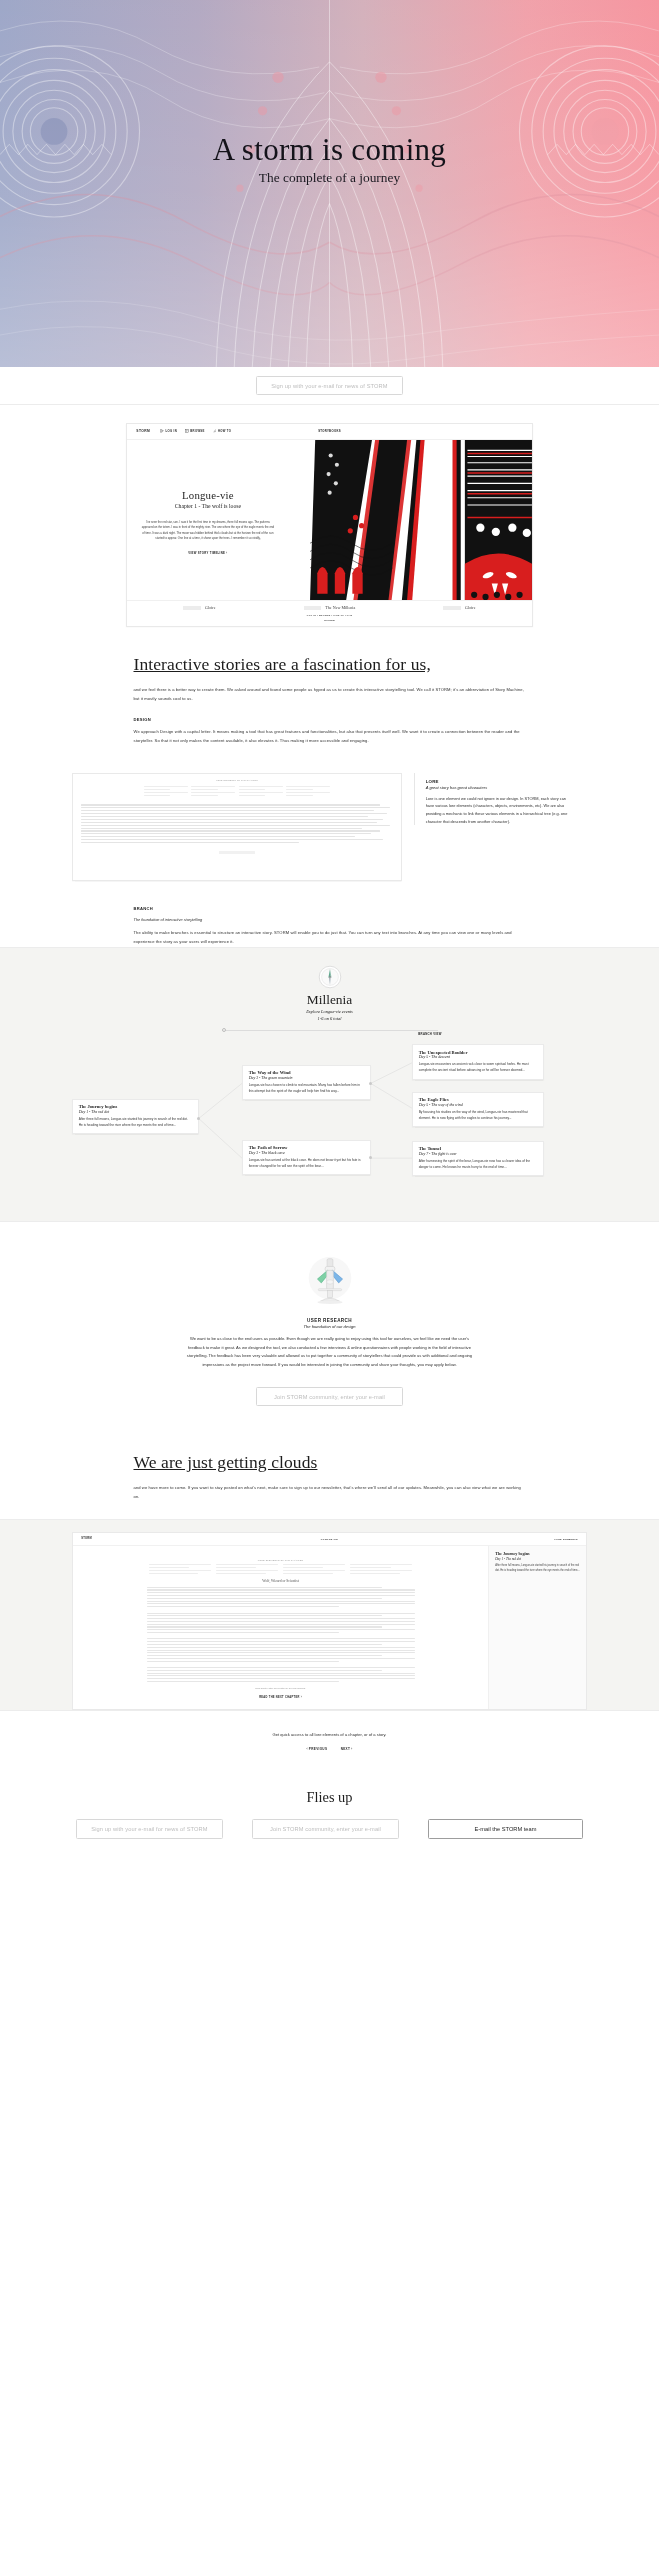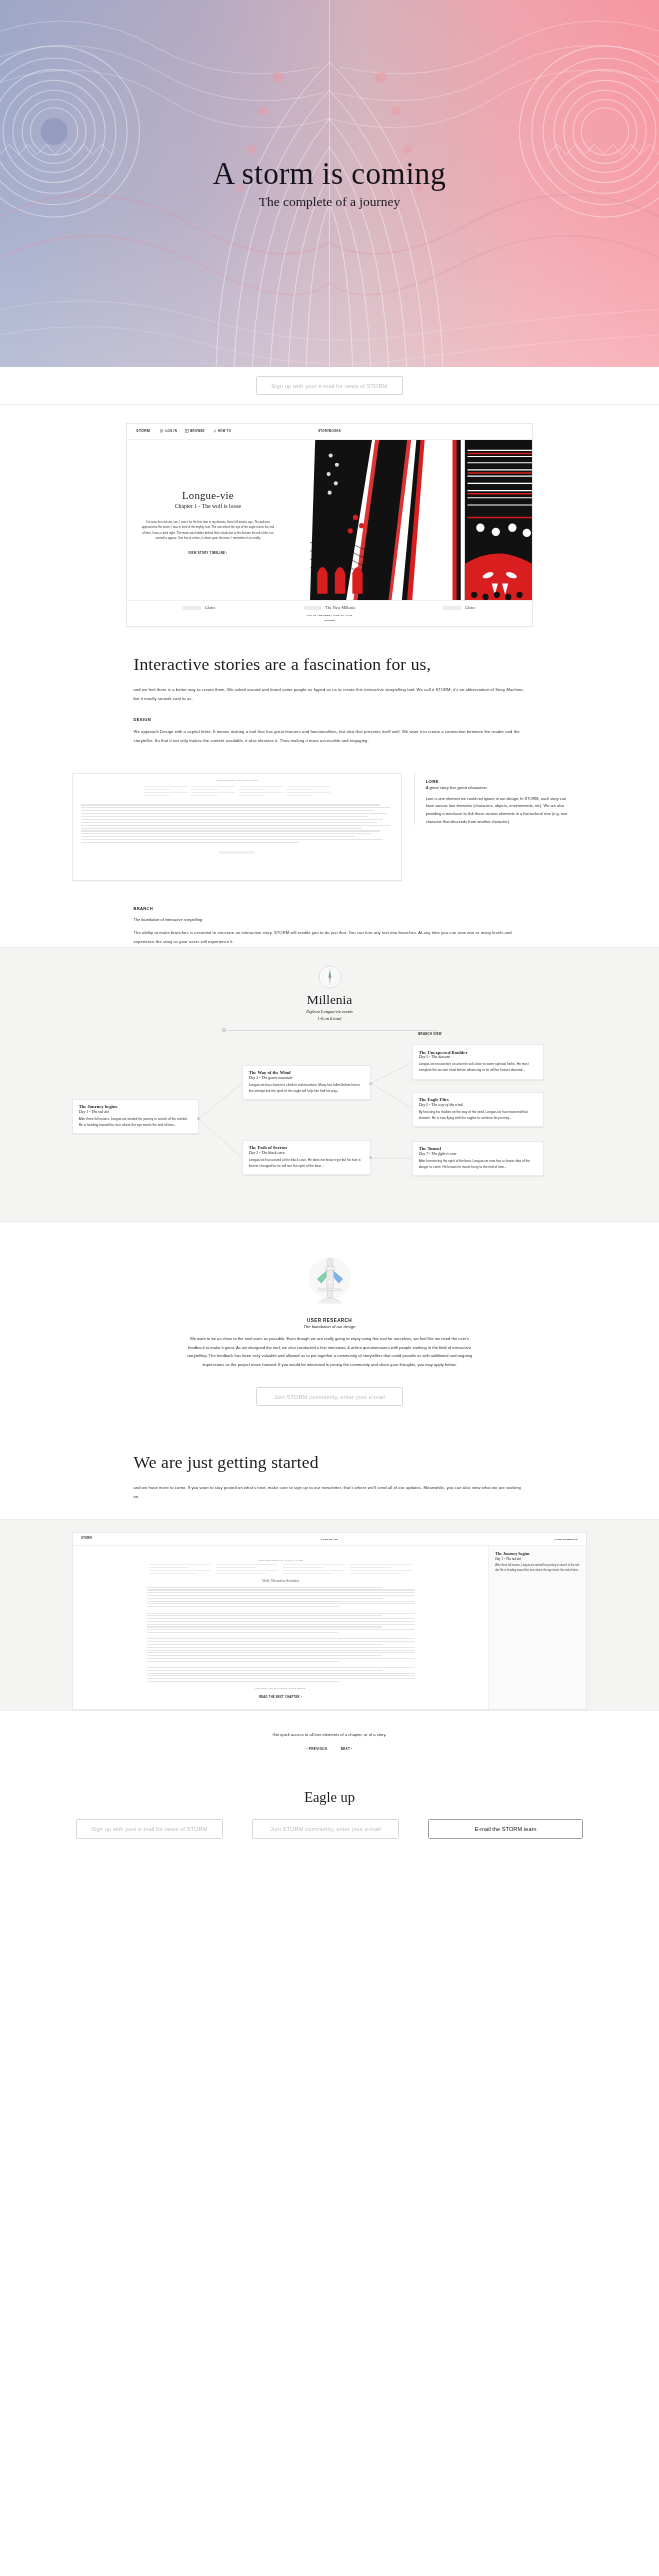--- a/index.html
+++ b/index.html
@@ -20,21 +20,21 @@
     background: linear-gradient(100deg, #a8b0cc 0%, #b6a9c2 22%, #cdb2c0 42%, #e7b5bd 60%, #f4a8ae 80%, #f39ba4 100%);
   }
   .hero-art { position: absolute; inset: 0; }
   .hero-art svg { width: 100%; height: 100%; display: block; }
   .hero-veil {
     position: absolute; inset: 0;
     background: linear-gradient(180deg, rgba(255,255,255,0.04) 0%, rgba(255,255,255,0.12) 55%, rgba(255,255,255,0.30) 100%);
   }
   .hero-copy {
     position: absolute; left: 0; right: 0; top: 134px;
-    text-align: center; z-index: 4; margin-top: 24px;
+    text-align: center; z-index: 4;
   }
   .hero-title {
     font-family: "Liberation Serif", serif;
     font-size: 31px;
     line-height: 1.0;
     font-weight: 400;
     letter-spacing: 0.3px;
     color: #14131a;
   }
   .hero-sub {
@@ -109,20 +109,21 @@
   .foot-name { font-family: "Liberation Serif", serif; font-size: 4.1px; color: #3a3a3a; }
   .foot-links { text-align: center; font-size: 2.2px; font-weight: 700; letter-spacing: 0.3px; color: #3a3a3a; margin-top: 4.1px; }
   .foot-brand { text-align: center; font-size: 2.4px; font-weight: 700; letter-spacing: 0.4px; margin-top: 2.6px; }
 
   
   .wrap { width: 392px; margin: 0 auto; }
   .h-big {
     font-family: "Liberation Serif", serif;
     font-size: 17.5px; font-weight: 400; letter-spacing: 0.1px;
     margin: 27px 0 11.3px;
+    text-decoration: underline;
   }
   .body-p { font-size: 4.1px; line-height: 2.15; color: #2f2f2f; letter-spacing: 0.1px; }
   .kicker { font-size: 4.1px; font-weight: 700; letter-spacing: 0.3px; margin: 13.4px 0 6.2px; }
   .kicker-sub { font-size: 3.9px; font-style: italic; color: #2f2f2f; margin-top: 0.5px; }
 
   
   .lore-section { padding-top: 27px; }
   .lore-row { width: 515px; margin: 0 auto; display: flex; gap: 12.4px; align-items: flex-start; }
   .lore-doc {
     width: 330px; height: 108px; background: #fff;
@@ -628,21 +629,21 @@
     </svg>
     <div class="ur-title">USER RESEARCH</div>
     <div class="ur-sub">The foundation of our design</div>
     <p class="ur-p">We want to be as close to the end users as possible. Even though we are really going to enjoy using this tool for ourselves, we feel like we need the user's feedback to make it great. As we designed the tool, we also conducted a few interviews &amp; online questionnaires with people working in the field of interactive storytelling. The feedback has been very valuable and allowed us to put together a community of storytellers that could provide us with additional and ongoing impressions as the project move forward. If you would be interested in joining the community and share your thoughts, you may apply below.</p>
     <div class="ur-input-row">
       <input class="email-input" type="text" placeholder="Join STORM community, enter your e-mail" style="">
     </div>
   </section>
 
   <section class="wrap gs-section">
-    <h2 class="h-big" style="margin-top:0">We are just getting started</h2>
+    <h2 class="h-big" style="margin-top:0">We are just getting clouds</h2>
     <p class="body-p">and we have more to come. If you want to stay posted on what's next, make sure to sign up to our newsletter, that's where we'll send all of our updates. Meanwhile, you can also view what we are working on.</p>
   </section>
 
   <section class="reader-section">
     <div class="reader-shot">
       <div class="reader-nav">
         <span class="rn-brand">STORM</span>
         <span class="rn-center">LONGUE-VIE</span>
         <span class="rn-right">LORE ELEMENTS</span>
       </div>
@@ -729,21 +730,21 @@
     </div>
   </section>
 
   <div class="reader-caption">Get quick access to all lore elements of a chapter, or of a story.</div>
   <div class="pager">
     <span>‹ PREVIOUS</span>
     <span>NEXT ›</span>
   </div>
 
   <section class="final">
-    <h2>Eagle up</h2>
+    <h2>Flies up</h2>
     <div class="final-row">
       <input class="email-input" type="text" placeholder="Sign up with your e-mail for news of STORM" style="">
       <input class="email-input" type="text" placeholder="Join STORM community, enter your e-mail" style="">
       <button class="btn-dark">E-mail the STORM team</button>
     </div>
   </section>
 
 </div>
 
 

